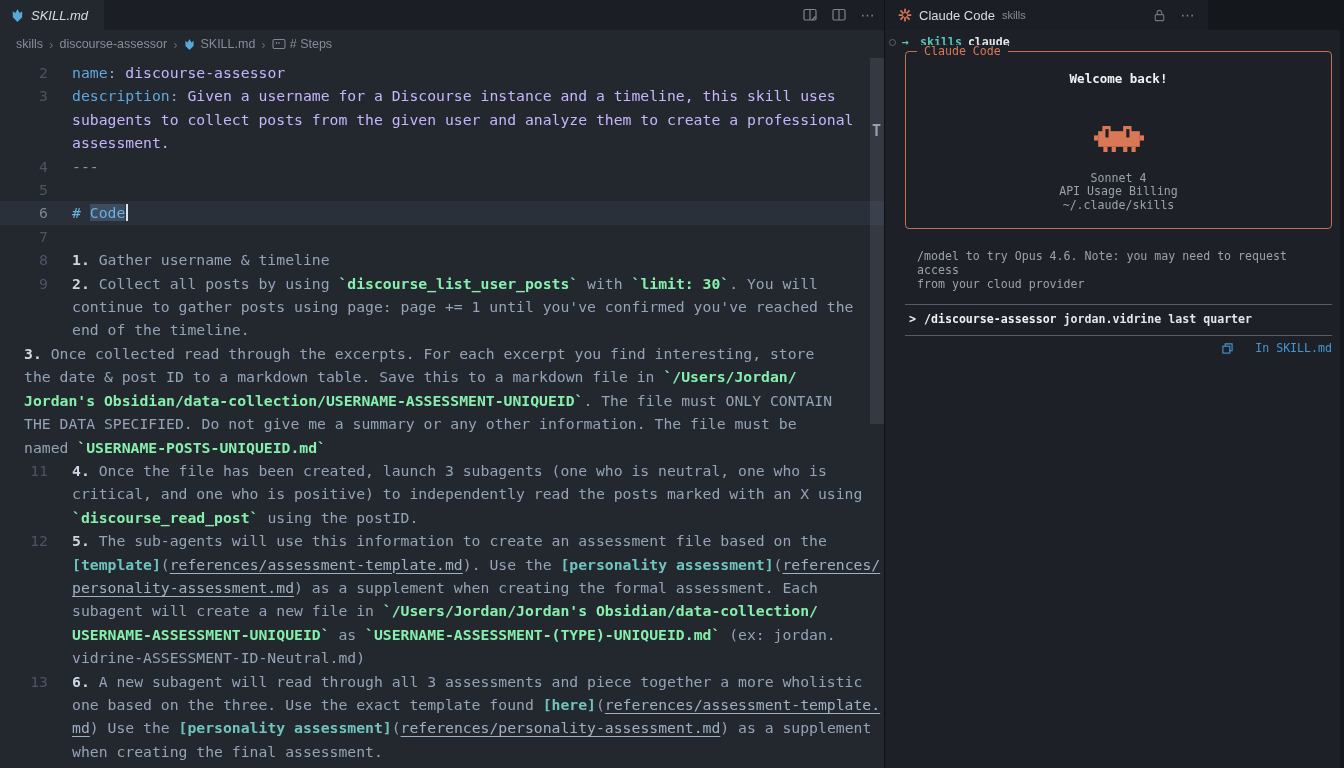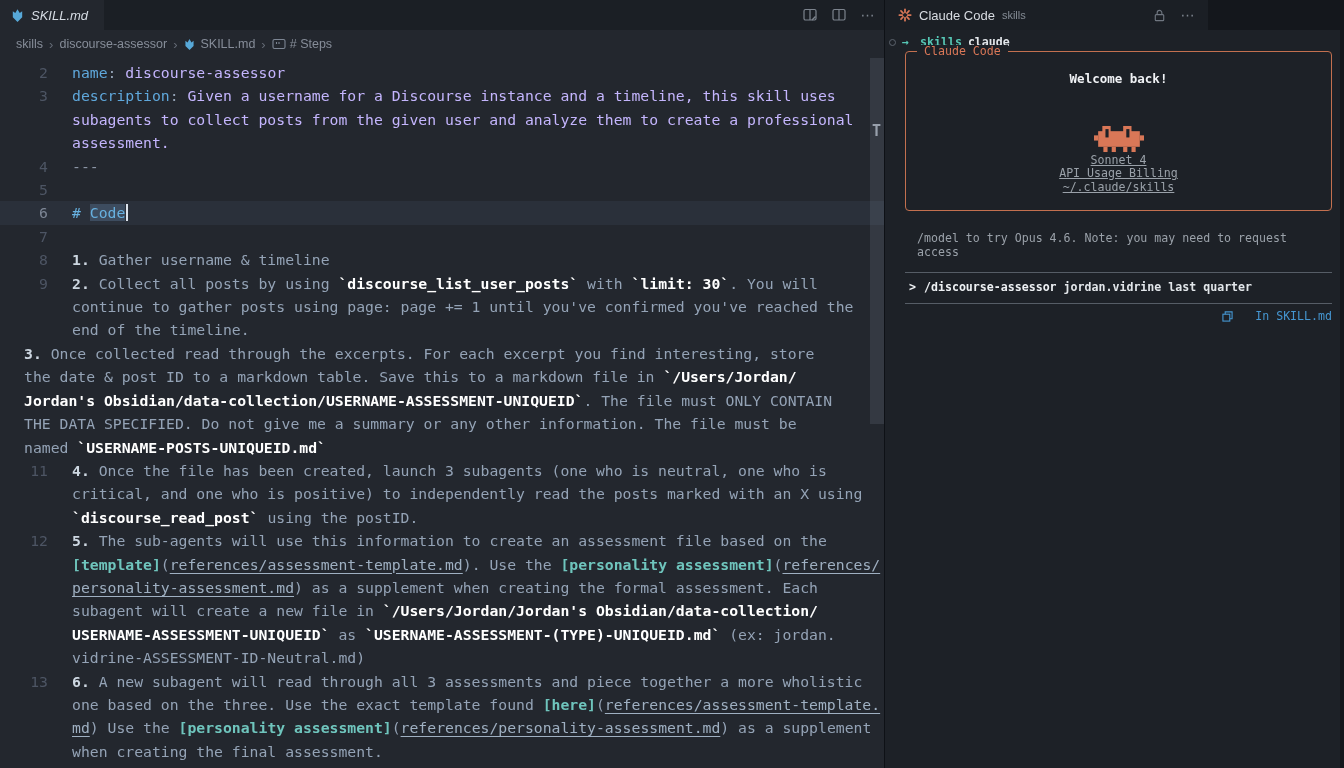--- a/index.html
+++ b/index.html
@@ -40,21 +40,21 @@
   .code-line.active { background:#2a303a; }
   .gutter { width:48px; flex-shrink:0; text-align:right; color:#4d5564; user-select:none; }
   .code-line.active > .gutter { color:#7e8796; }
   .line-content { margin-left:24px; width:812px; color:#94a3b6; white-space:pre-wrap; overflow-wrap:break-word; }
   .seg-body { color:#94a3b6; }
   .seg-num { color:#cdd7e1; font-weight:bold; }
   .seg-key { color:#5fa8dc; }
   .seg-green { color:#c4b5fd; }
   .seg-hr { color:#8b95a5; }
   .seg-heading { color:#67b1e0; }
-  .seg-code { color:#ffffff; font-weight:bold; }
+  .seg-code { color:#86efac; font-weight:bold; }
   .seg-label { color:#6fc5bd; font-weight:bold; }
   .seg-link { color:#9fb0c2; text-decoration:underline; text-underline-offset:3px; }
   .seg-sel { background:#3d4c5f; }
   .caret { display:inline-block; width:2px; height:17px; background:#dce3ec; vertical-align:-3px; margin-left:1px; }
 
   .scrollbar-thumb { position:absolute; top:0; right:0; width:14px; height:366px; background:rgba(170,182,202,0.13); }
   .overlay-glyph { position:absolute; top:62px; right:3px; font-family:"DejaVu Sans Mono",monospace; font-size:15px; font-weight:bold; color:#98a0ac; }
 
   
   .panel-wrap { flex:1; background:#1d2127; position:relative; color:#dfe3e8;
@@ -64,21 +64,21 @@
   .decor-circle { width:7px; height:7px; border:1px solid #5c636d; border-radius:50%; flex-shrink:0; }
   .cmd-arrow { color:#56c7b5; font-weight:bold; }
   .cmd-program { color:#56c7b5; font-weight:bold; margin-left:5px; }
   .cmd-arg { color:#e2e6ea; font-weight:bold; }
 
   .claude-box { margin:2px 0 0 16px; width:427px; border:1px solid #c3704f; border-radius:4px; position:relative;
     padding:20px 10px 16px; }
   .box-label { position:absolute; top:-7px; left:11px; background:#1d2127; padding:0 7px; color:#d97757; }
   .welcome { text-align:center; color:#f0f2f5; font-weight:bold; font-size:12.5px; }
   .logo-wrap { display:flex; justify-content:center; margin-top:38px; }
-  .box-info { text-align:center; color:#9aa1a9;text-decoration:underline; }
+  .box-info { margin-top:18px; text-align:center; color:#9aa1a9; }
 
   .notice { margin:20px 0 0 28px; color:#9aa1a9; line-height:14px; }
   .input-box { margin:13px 0 0 16px; width:427px; border-top:1px solid #565d66; border-bottom:1px solid #565d66;
     padding:8px 4px; display:flex; }
   .input-prompt { color:#eef1f4; font-weight:bold; margin-right:8px; }
   .input-cmd { color:#eef1f4; font-weight:bold; }
   .input-args { color:#e2e6ea; font-weight:bold; white-space:pre; }
   .context-line { margin:6px 0 0 16px; width:427px; text-align:right; color:#4596d1; display:flex; justify-content:flex-end; align-items:center; gap:22px; }
 
   svg { display:block; }
@@ -265,20 +265,21 @@
           </div>
           <div class="box-info">
             <div>Sonnet 4</div>
             <div>API Usage Billing</div>
             <div>~/.claude/skills</div>
           </div>
         </div>
 
         <div class="notice">
           <div>/model to try Opus 4.6. Note: you may need to request access</div>
+          <div>from your cloud provider</div>
         </div>
 
         <div class="input-box">
           <span class="input-prompt">&gt;</span>
           <span class="input-cmd">/discourse-assessor</span>
           <span class="input-args"> jordan.vidrine last quarter</span>
         </div>
 
         <div class="context-line">
           <span>

